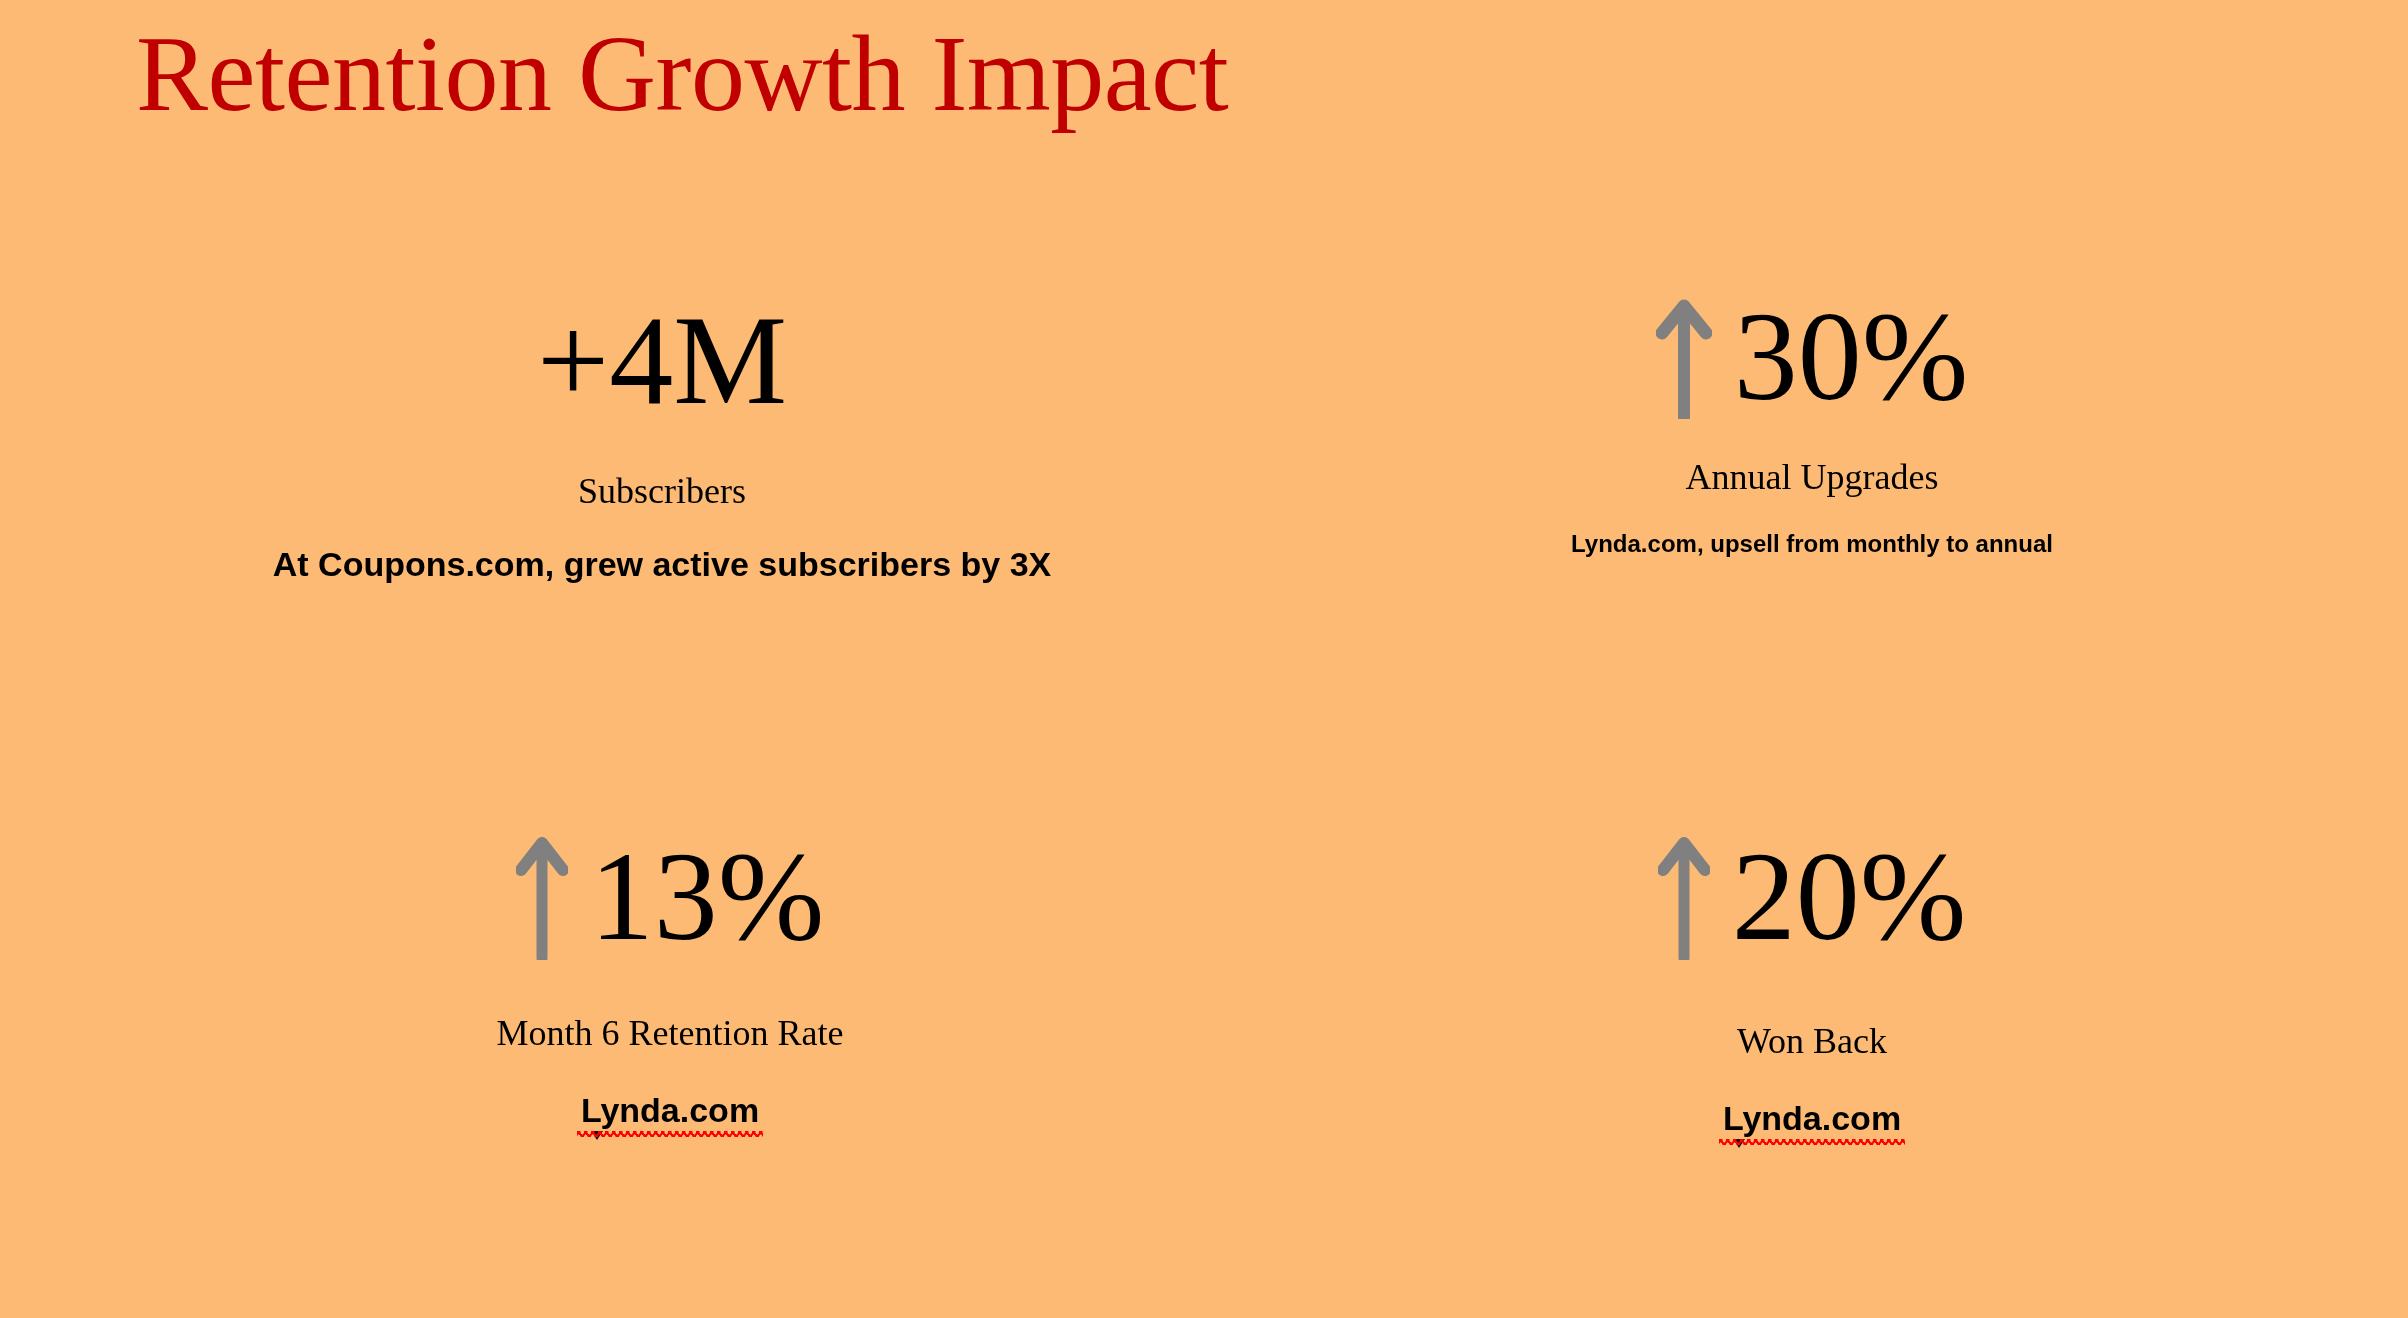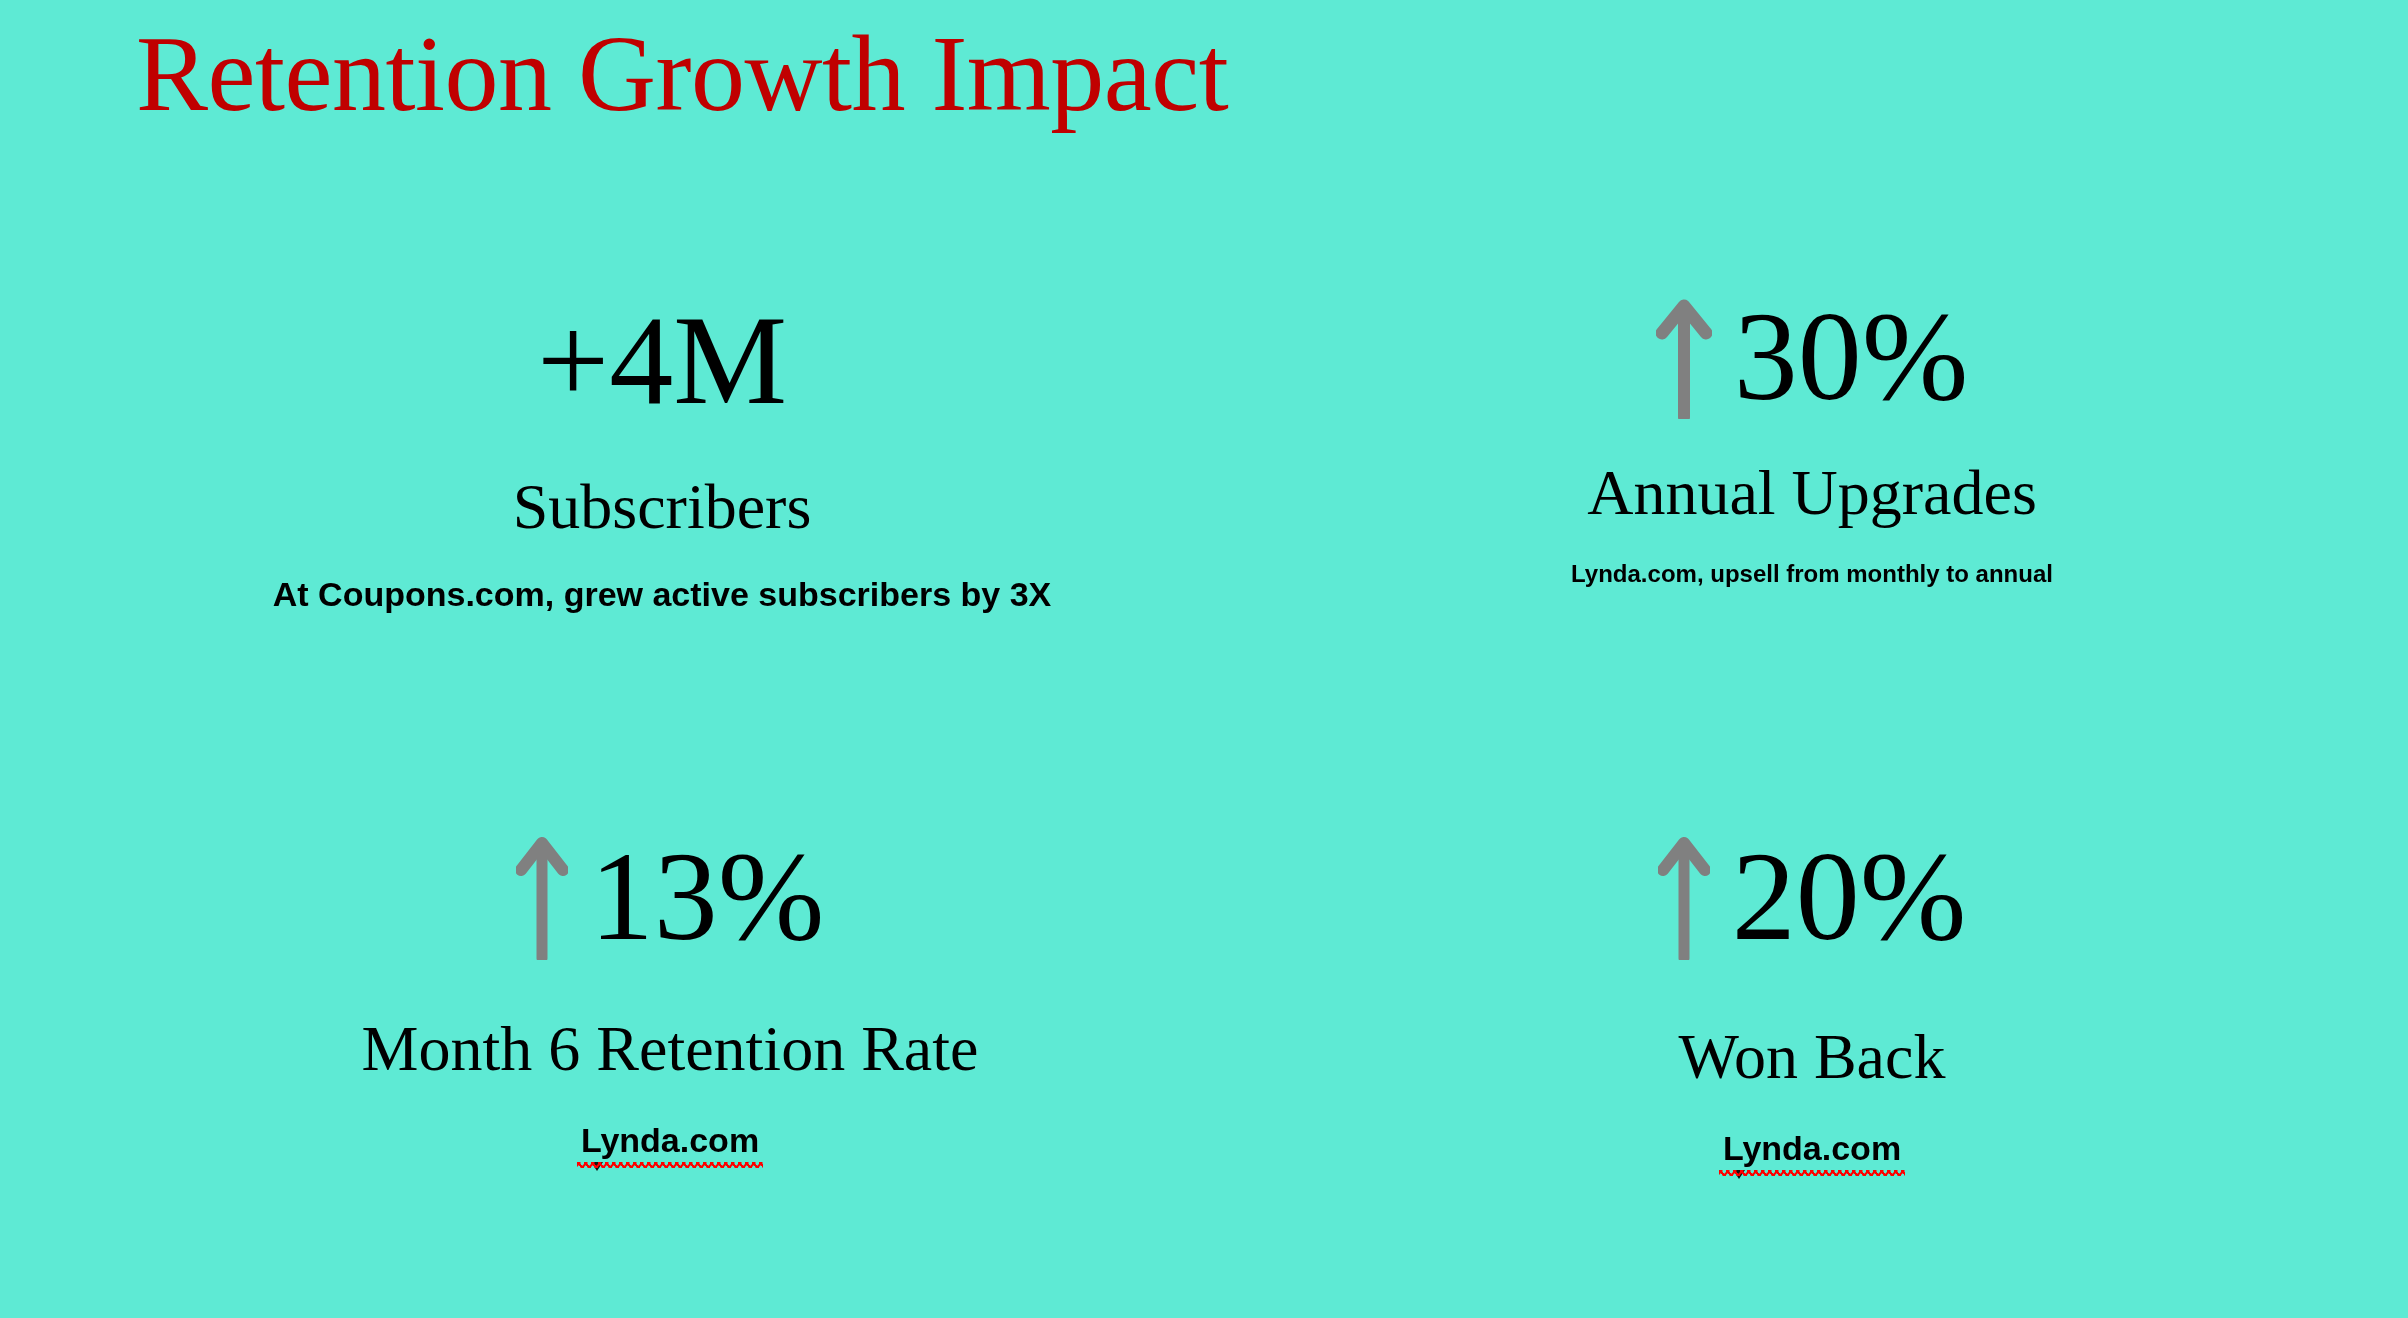--- a/index.html
+++ b/index.html
@@ -13,21 +13,21 @@
     height: 1318px;
     position: relative;
     overflow: hidden;
     font-family: "Liberation Serif", "DejaVu Serif", serif;
     -webkit-font-smoothing: antialiased;
   }
 
   .slide {
     position: absolute;
     inset: 0;
-    background: #5eead4;
+    background: #fdba74;
   }
 
   
   .slide-title {
     position: absolute;
     left: 136px;
     top: 14px;
     font-family: "Liberation Serif", "DejaVu Serif", serif;
     font-size: 108px;
     line-height: 1.12;
@@ -65,21 +65,21 @@
   .stat-value {
     font-family: "Liberation Serif", "DejaVu Serif", serif;
     font-size: 128px;
     line-height: 1;
     color: #000000;
     white-space: nowrap;
   }
 
   .stat-label {
     font-family: "Liberation Serif", "DejaVu Serif", serif;
-    font-size: 64px;
+    font-size: 36px;
     line-height: 1.1;
     color: #000000;
     margin-top: 38px;
     white-space: nowrap;
   }
 
   .stat-caption {
     font-family: "Liberation Sans", "DejaVu Sans", sans-serif;
     font-weight: 700;
     font-size: 34px;

